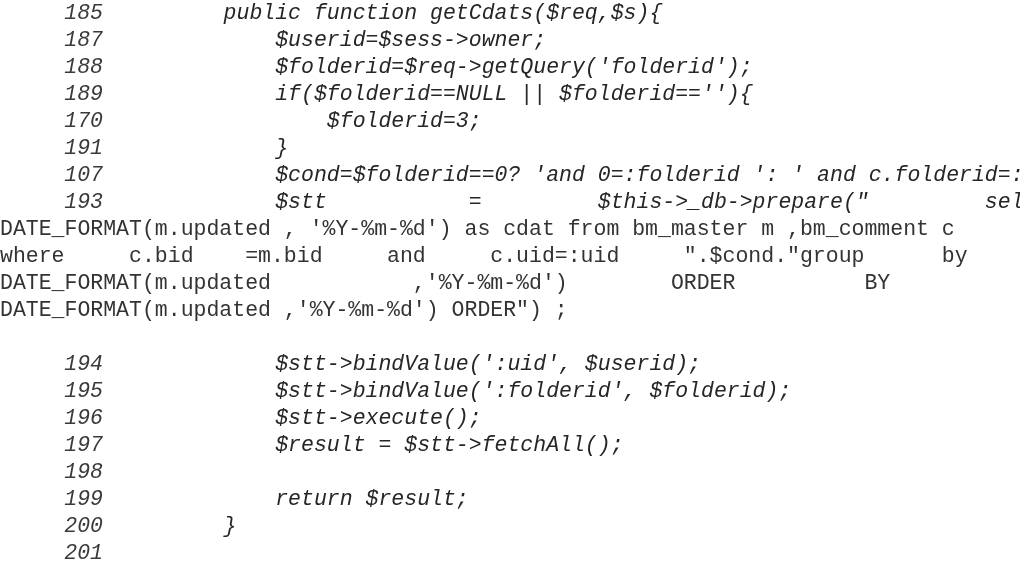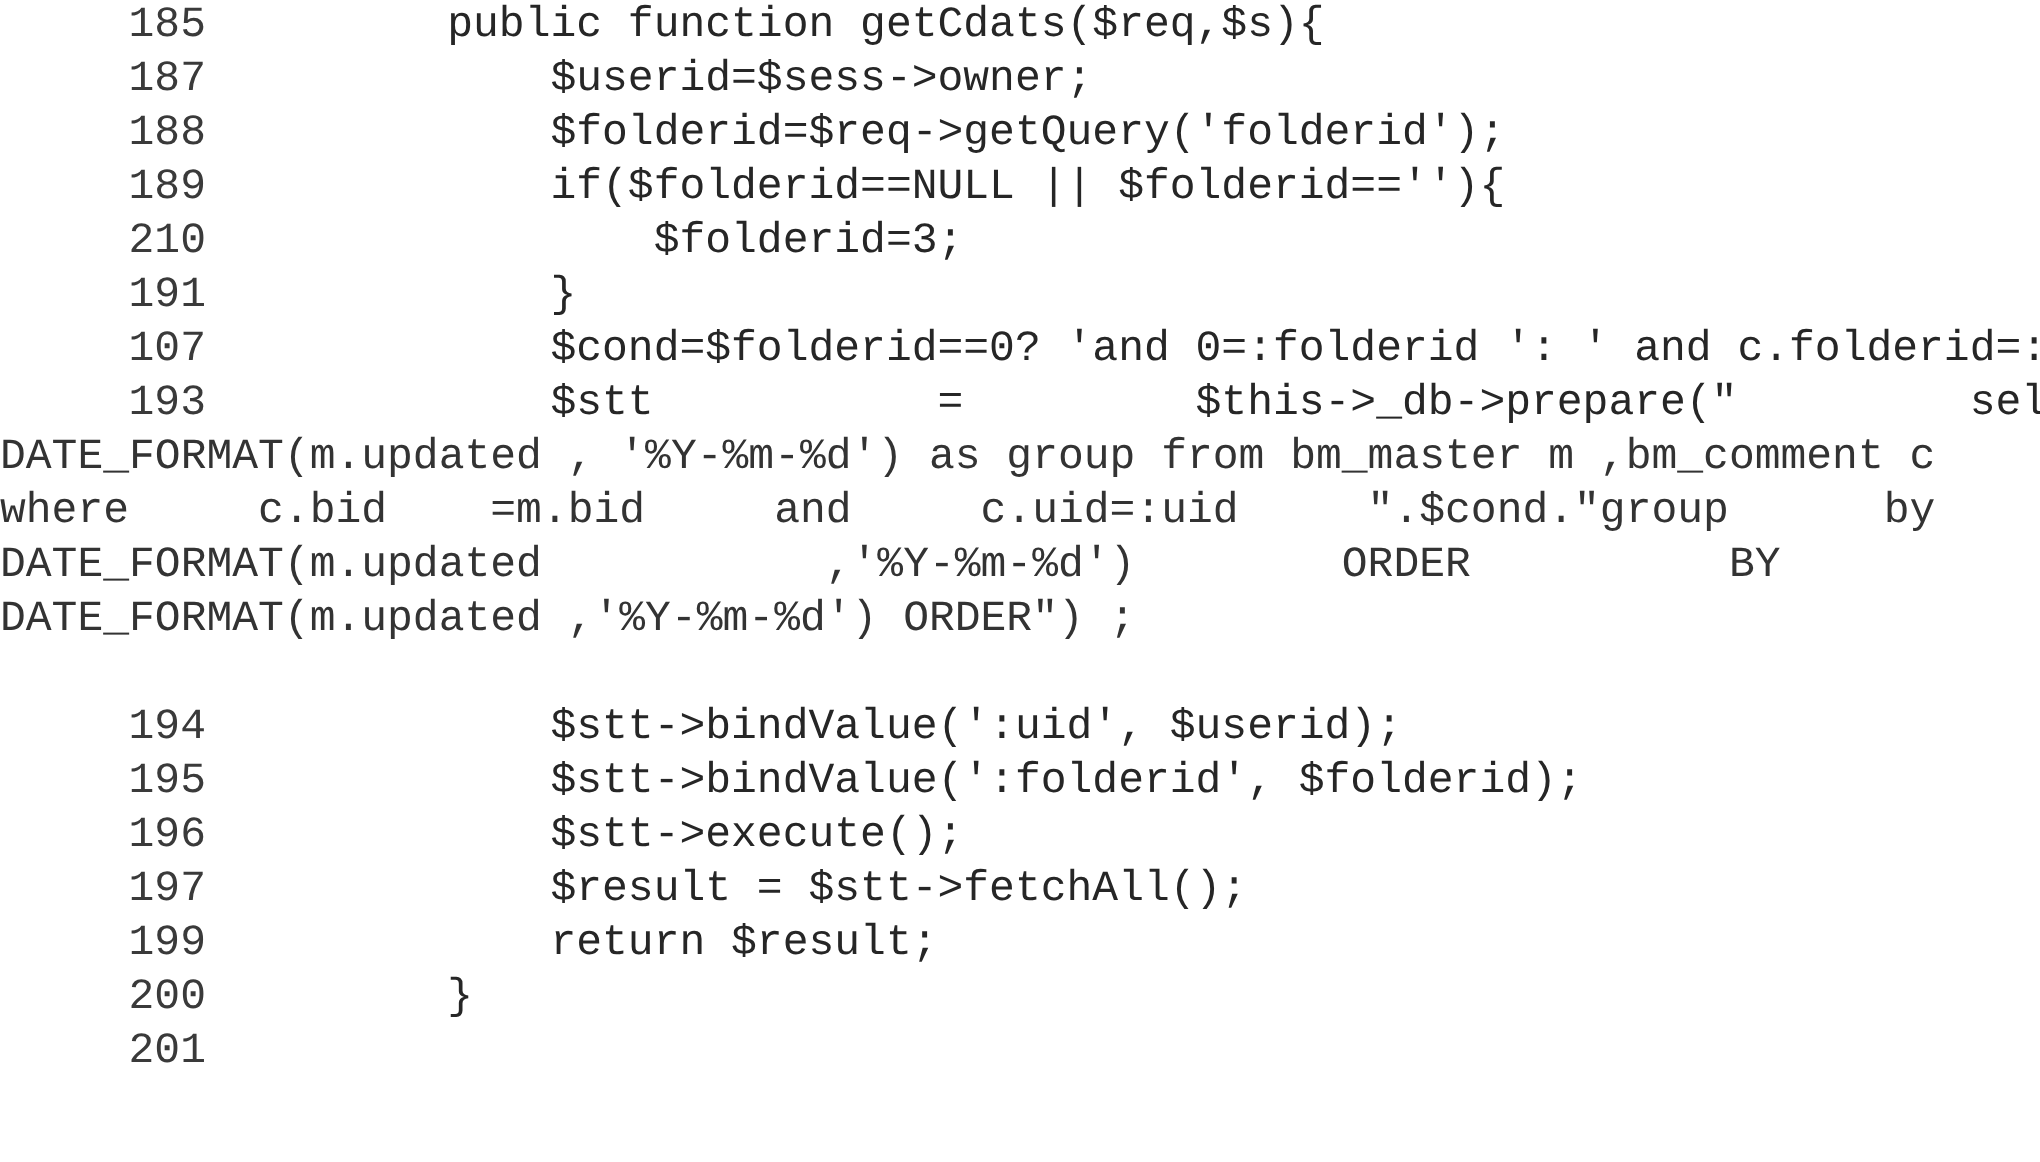--- a/index.html
+++ b/index.html
@@ -29,20 +29,21 @@
     white-space: pre;
     font-size: 21.5px;
     letter-spacing: 0px;
     color: #333333;
     font-family: "Liberation Mono", "DejaVu Sans Mono", monospace;
   }
 
   
   .numbered {
     display: block;
+    font-style: italic;
   }
   .lineno {
     display: inline-block;
     width: 103px;
     text-align: right;
     color: #3a3a3a;
   }
   .codetext {
     display: inline;
     color: #262626;
@@ -65,30 +66,31 @@
 </style>
 </head>
 <body>
 
 <div id="code-listing">
   <div id="rows-host">
       <div class="row numbered"><span class="lineno">185</span><span class="gutter-gap"></span><span class="codetext">    public function getCdats($req,$s){</span></div>
       <div class="row numbered"><span class="lineno">187</span><span class="gutter-gap"></span><span class="codetext">        $userid=$sess-&gt;owner;</span></div>
       <div class="row numbered"><span class="lineno">188</span><span class="gutter-gap"></span><span class="codetext">        $folderid=$req-&gt;getQuery('folderid');</span></div>
       <div class="row numbered"><span class="lineno">189</span><span class="gutter-gap"></span><span class="codetext">        if($folderid==NULL || $folderid==''){</span></div>
-      <div class="row numbered"><span class="lineno">210</span><span class="gutter-gap"></span><span class="codetext">            $folderid=3;</span></div>
+      <div class="row numbered"><span class="lineno">170</span><span class="gutter-gap"></span><span class="codetext">            $folderid=3;</span></div>
       <div class="row numbered"><span class="lineno">191</span><span class="gutter-gap"></span><span class="codetext">        }</span></div>
       <div class="row numbered"><span class="lineno">107</span><span class="gutter-gap"></span><span class="codetext">        $cond=$folderid==0? 'and 0=:folderid ': ' and c.folderid=:folderid ';</span></div>
       <div class="row numbered"><span class="lineno">193</span><span class="gutter-gap"></span><span class="codetext">        $stt           =         $this-&gt;_db-&gt;prepare("         select</span></div>
-      <div class="row continuation">DATE_FORMAT(m.updated , '%Y-%m-%d') as group from bm_master m ,bm_comment c</div>
+      <div class="row continuation">DATE_FORMAT(m.updated , '%Y-%m-%d') as cdat from bm_master m ,bm_comment c</div>
       <div class="row continuation">where     c.bid    =m.bid     and     c.uid=:uid     ".$cond."group      by</div>
       <div class="row continuation">DATE_FORMAT(m.updated           ,'%Y-%m-%d')        ORDER          BY</div>
       <div class="row continuation">DATE_FORMAT(m.updated ,'%Y-%m-%d') ORDER") ;</div>
       <div class="spacer"></div>
       <div class="row numbered"><span class="lineno">194</span><span class="gutter-gap"></span><span class="codetext">        $stt-&gt;bindValue(':uid', $userid);</span></div>
       <div class="row numbered"><span class="lineno">195</span><span class="gutter-gap"></span><span class="codetext">        $stt-&gt;bindValue(':folderid', $folderid);</span></div>
       <div class="row numbered"><span class="lineno">196</span><span class="gutter-gap"></span><span class="codetext">        $stt-&gt;execute();</span></div>
       <div class="row numbered"><span class="lineno">197</span><span class="gutter-gap"></span><span class="codetext">        $result = $stt-&gt;fetchAll();</span></div>
+      <div class="row numbered"><span class="lineno">198</span><span class="gutter-gap"></span><span class="codetext"></span></div>
       <div class="row numbered"><span class="lineno">199</span><span class="gutter-gap"></span><span class="codetext">        return $result;</span></div>
       <div class="row numbered"><span class="lineno">200</span><span class="gutter-gap"></span><span class="codetext">    }</span></div>
       <div class="row numbered"><span class="lineno">201</span><span class="gutter-gap"></span><span class="codetext"></span></div>
     </div>
 </div>
 
 </body></html>

